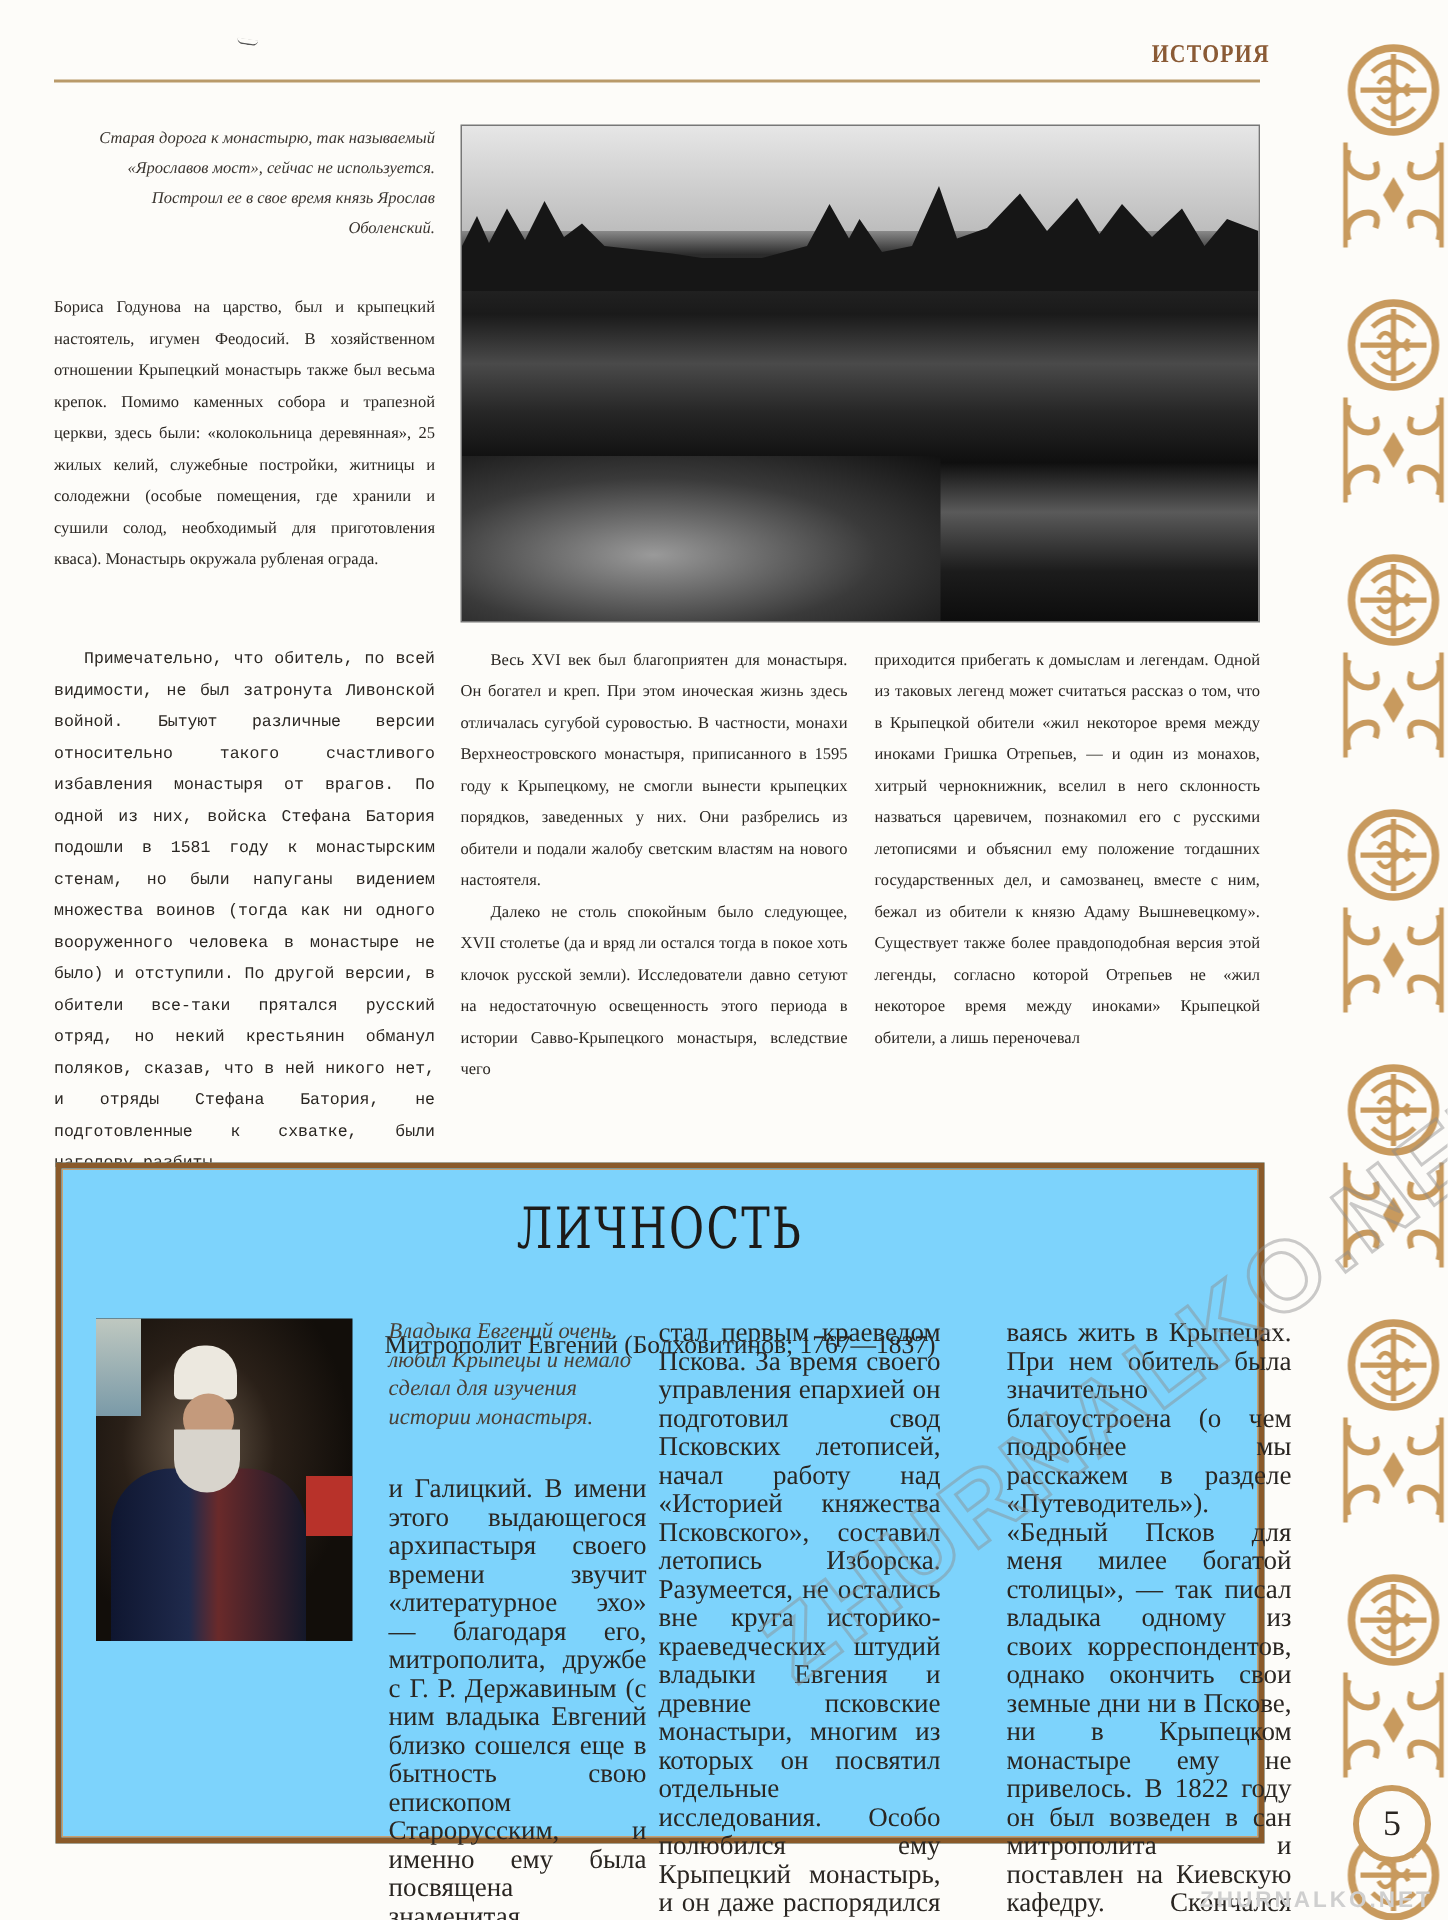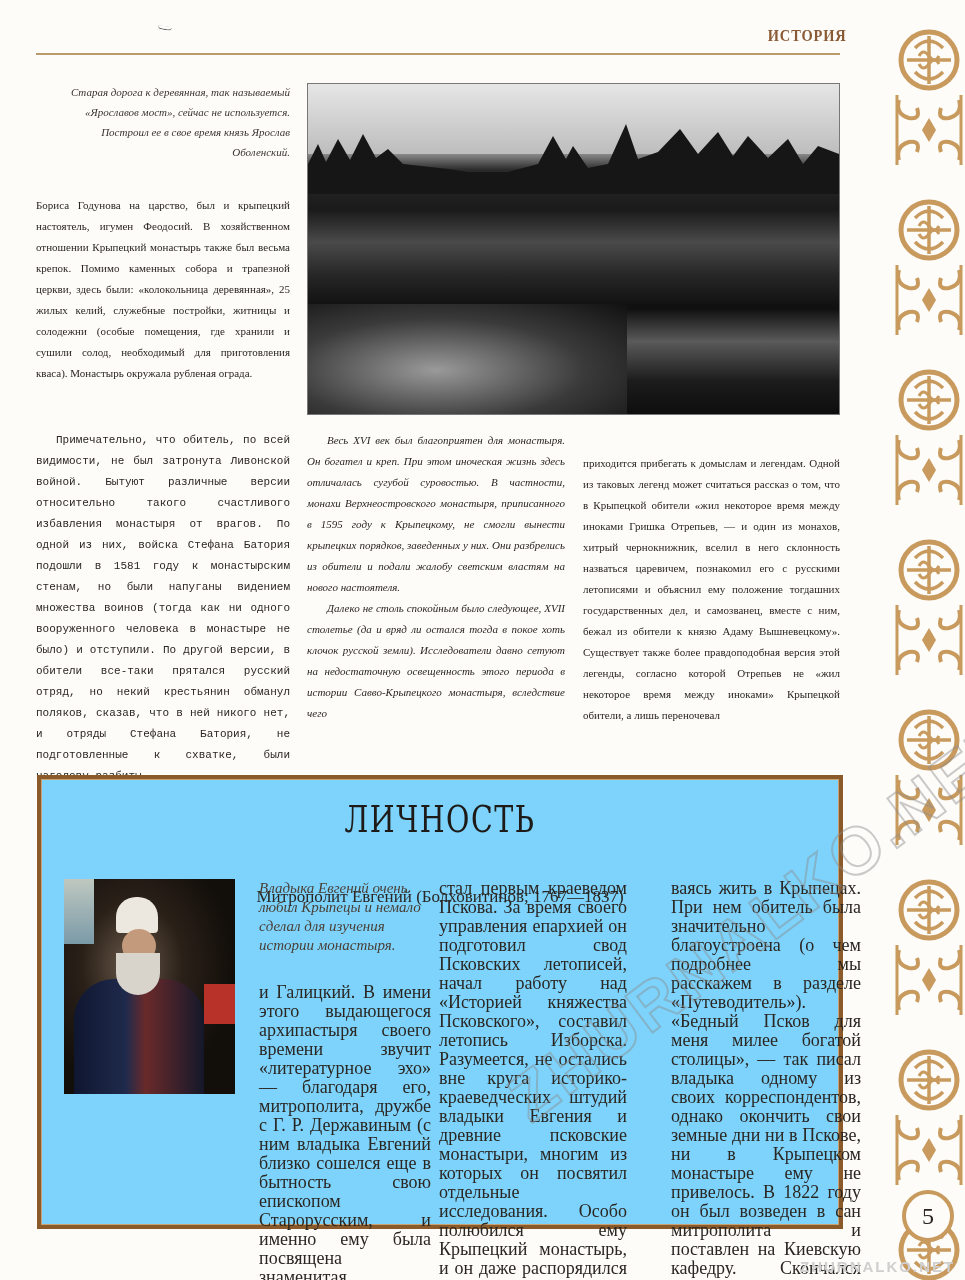--- a/index.html
+++ b/index.html
@@ -43,22 +43,22 @@
   .photo .sky { position:absolute; left:0; top:0; width:100%; height:70px; background: linear-gradient(180deg,#e6e6e6,#bdbdbd); }
   .photo .trees { position:absolute; left:0; top:40px; width:100%; height:70px; }
   .photo .water { position:absolute; left:0; top:220px; width:60%; height:110px; background: radial-gradient(ellipse at 40% 60%, #9a9a9a 0%, #3a3a3a 55%, #111 100%); }
   .col {
     position: absolute; font-size: 11px; line-height: 21px; text-align: justify;
   }
   .col p { margin: 0; }
   .col p.indent { text-indent: 20px; }
   .col1a { left: 36px; top: 195px; width: 254px; }
   .col1b { left: 36px; top: 430px; width: 254px; font-family: Liberation Mono, monospace; }
-  .col2 { left: 307px; top: 430px; width: 258px; font-style: italic; }
-  .col3 { left: 583px; top: 453px; width: 257px; }
+  .col2 { left: 307px; top: 430px; width: 258px; }
+  .col3 { left: 583px; top: 430px; width: 257px; }
   .box {
     position: absolute; left: 37px; top: 775px; width: 798px; height: 446px;
     background: #7dd3fc; border: 4px solid #8a5a2a; box-shadow: inset 0 0 0 1px #c9a070;
   }
   .box-title {
     position: absolute; left: 0; top: 18px; width: 100%; text-align: center;
     font-size: 38px; letter-spacing: 2px; color: #1d1a17; font-family: "DejaVu Serif", serif;
     transform: scaleX(0.75);
   }
   .box-subtitle {
@@ -119,21 +119,21 @@
         <path d="M26 56 q4 -8 10 0 q6 8 10 0 M26 64 q4 8 10 0 q6 -8 10 0" fill="none" stroke="#c89a5e" stroke-width="3"></path>
         <path d="M36 118 l7 12 l-7 12 l-7 -12 z" fill="#c89a5e"></path>
         <path d="M6 100 q-4 14 10 18 q12 2 8 -10 M66 100 q4 14 -10 18 q-12 2 -8 -10 M6 160 q-4 -14 10 -18 q12 -2 8 10 M66 160 q4 -14 -10 -18 q-12 -2 -8 10" fill="none" stroke="#c89a5e" stroke-width="4"></path>
         <path d="M4 95 v70 M68 95 v70" stroke="#c89a5e" stroke-width="3"></path>
       </pattern>
     </defs>
     <rect x="0" y="0" width="72" height="1280" fill="url(#orn)"></rect>
   </svg>
 </div>
 
-<div class="caption">Старая дорога к деревянная, так называемый «Ярославов мост», сейчас не используется. Построил ее в свое время князь Ярослав Оболенский.</div>
+<div class="caption">Старая дорога к монастырю, так называемый «Ярославов мост», сейчас не используется. Построил ее в свое время князь Ярослав Оболенский.</div>
 
 <div class="photo">
   <div class="sky"></div>
   <svg class="trees" width="531" height="70" viewBox="0 0 531 70">
     <path d="M0 70 L0 40 L10 20 L18 38 L30 15 L42 36 L55 10 L68 34 L80 25 L95 40 L140 45 L160 48 L200 48 L230 40 L245 12 L258 35 L265 22 L280 44 L300 40 L318 0 L330 35 L350 28 L372 5 L390 30 L410 8 L425 32 L440 12 L460 34 L480 15 L495 40 L510 22 L531 30 L531 70 Z" fill="#161616"></path>
   </svg>
   <div class="water"></div>
 </div>
 
 <div class="col col1a">

